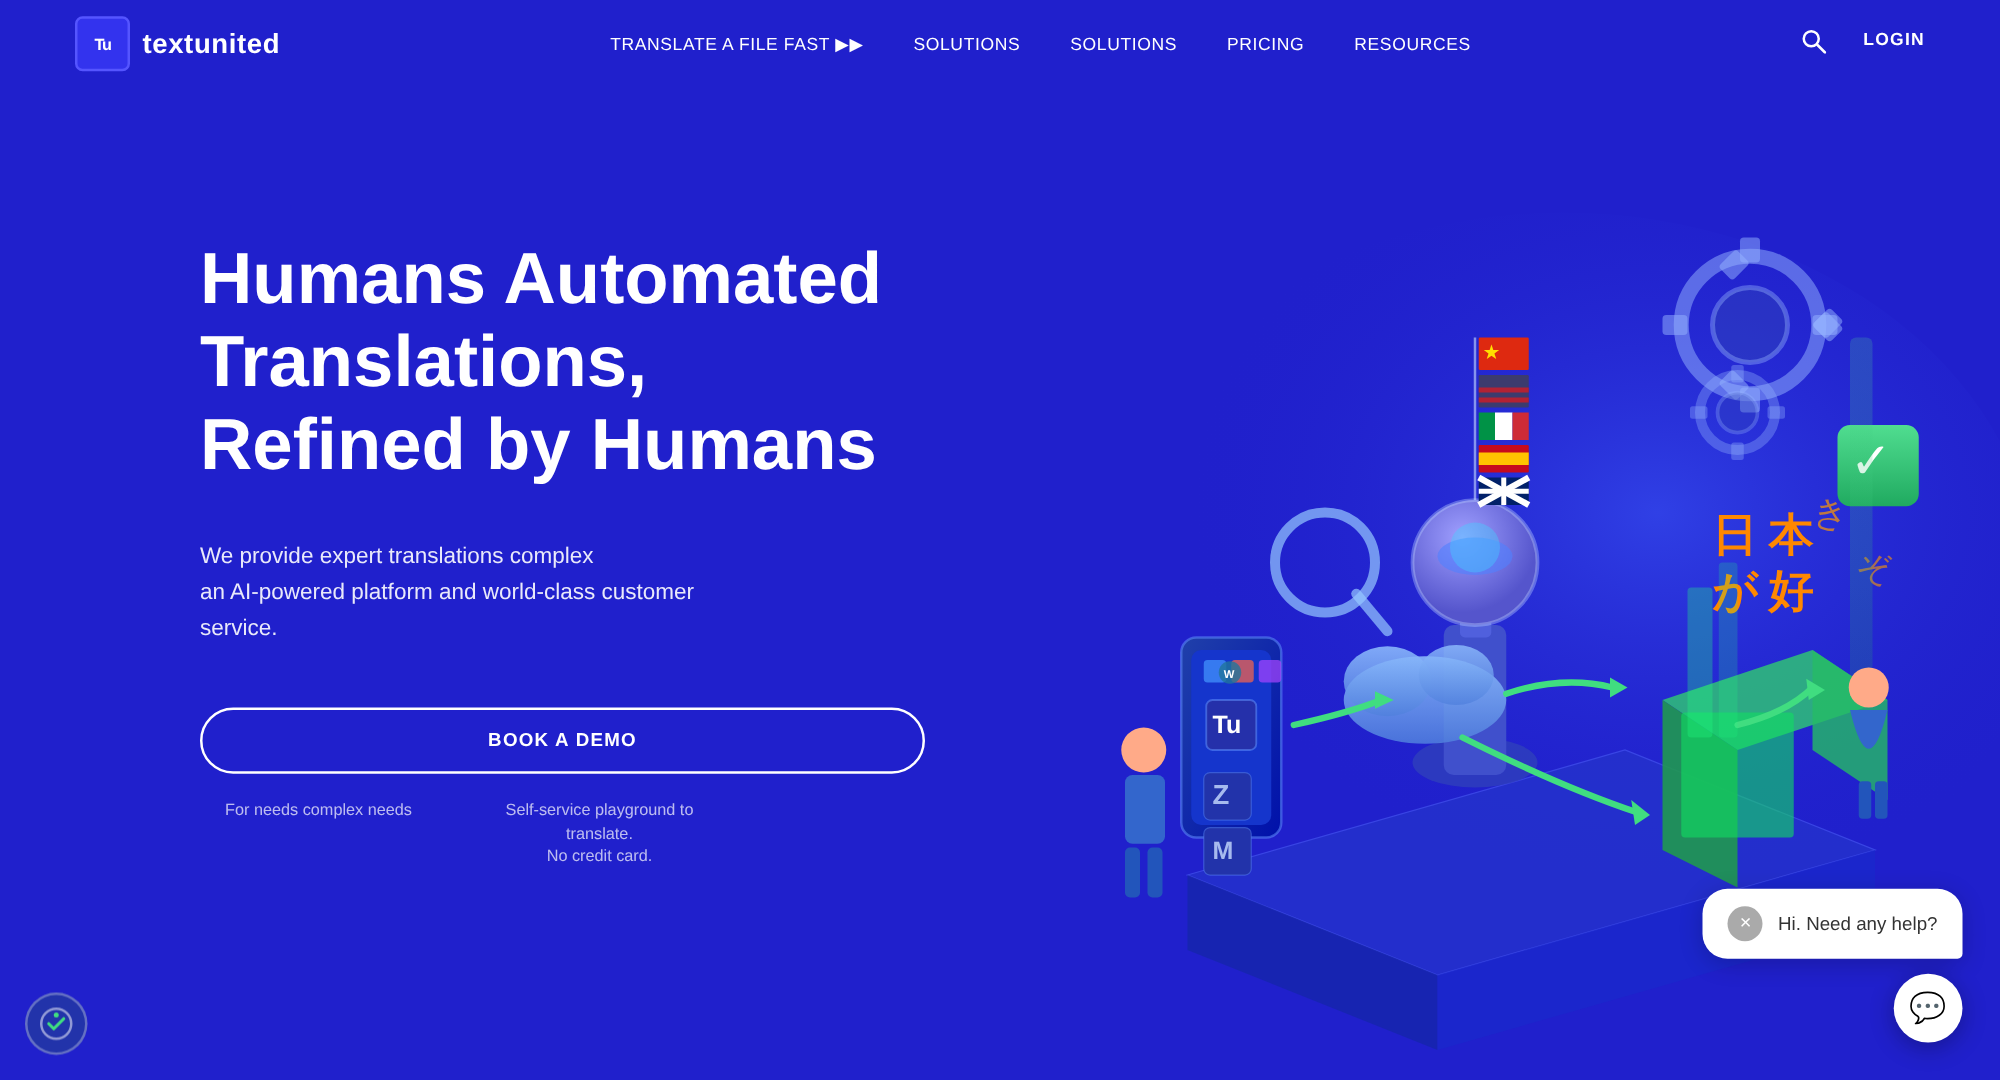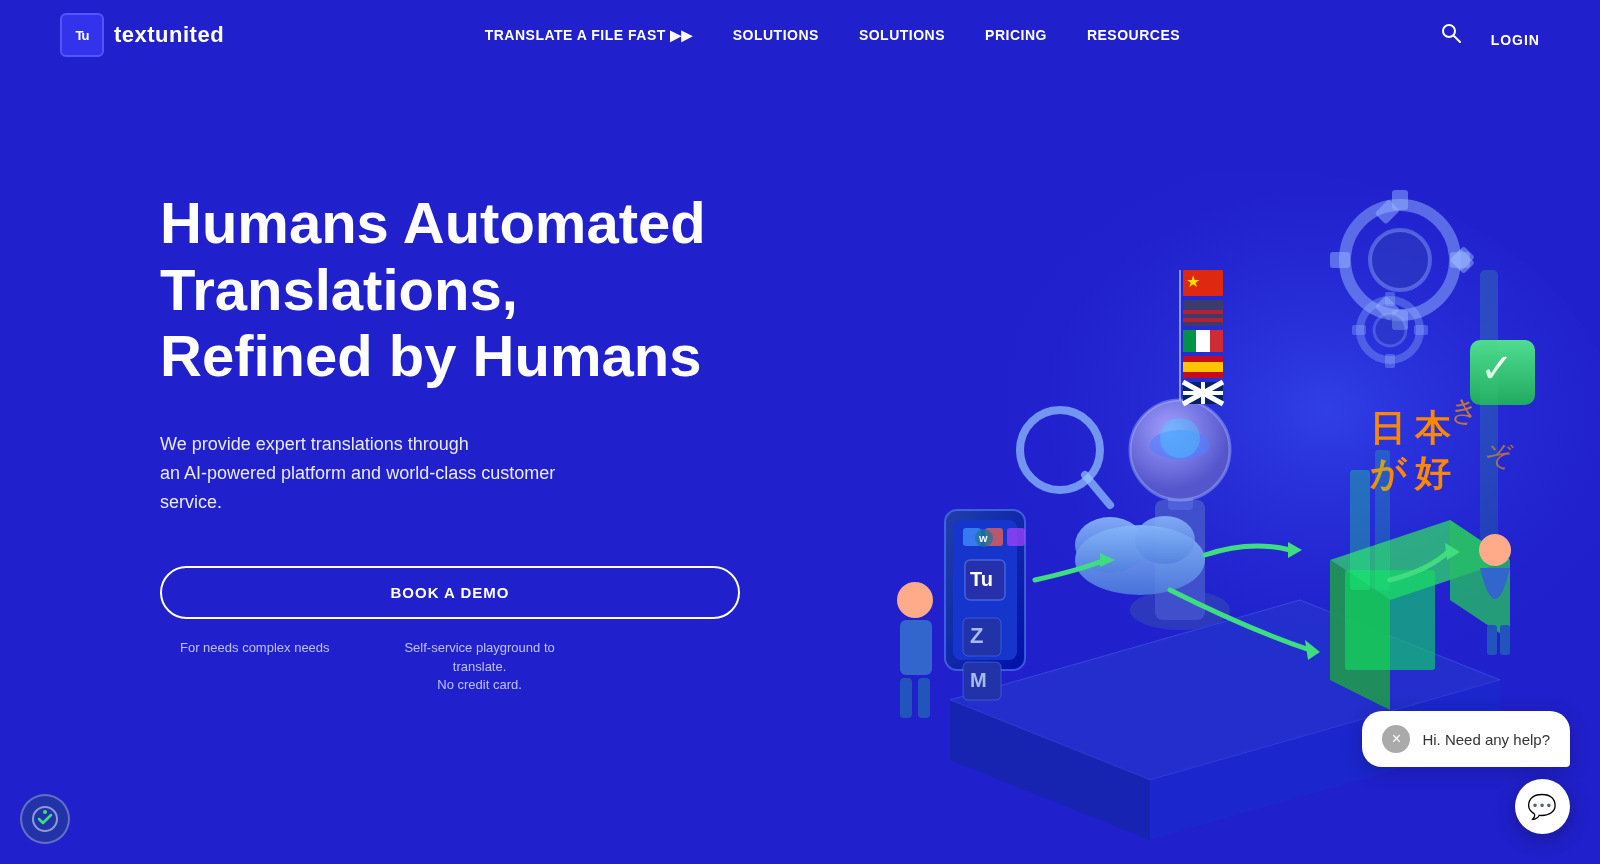--- a/index.html
+++ b/index.html
@@ -56,30 +56,30 @@
       display: flex;
       align-items: center;
       gap: 40px;
       list-style: none;
     }
 
     .nav-links li a {
       color: white;
       text-decoration: none;
       font-size: 14px;
-      font-weight: 700;
+      font-weight: 400;
       letter-spacing: 0.5px;
       display: flex;
       align-items: center;
       gap: 4px;
     }
 
     .nav-right {
       display: flex;
-      align-items: flex-end;
+      align-items: flex-start;
       gap: 30px;
     }
 
     .search-icon-nav {
       font-size: 18px;
       cursor: pointer;
       color: white;
     }
 
     .login-btn {
@@ -295,21 +295,21 @@
     </span>
     <a class="login-btn" href="#">LOGIN</a>
   </div>
 </nav>
 
 <section class="hero">
   <div class="hero-content">
     <h1 class="hero-title">Humans Automated Translations, Refined by Humans</h1>
 
     <p class="hero-desc">
-      <span>We provide expert translations through</span><br>
+      <span>We provide expert translations complex</span><br>
       <span>an AI-powered platform and world-class customer service.</span>
     </p>
 
     <div class="hero-buttons">
       <button class="btn-outline">BOOK A DEMO</button>
     </div>
 
     <div class="hero-sub-labels">
       <div class="sub-label sub-label-book">For needs complex needs</div>
       <div class="sub-label sub-label-trial">

